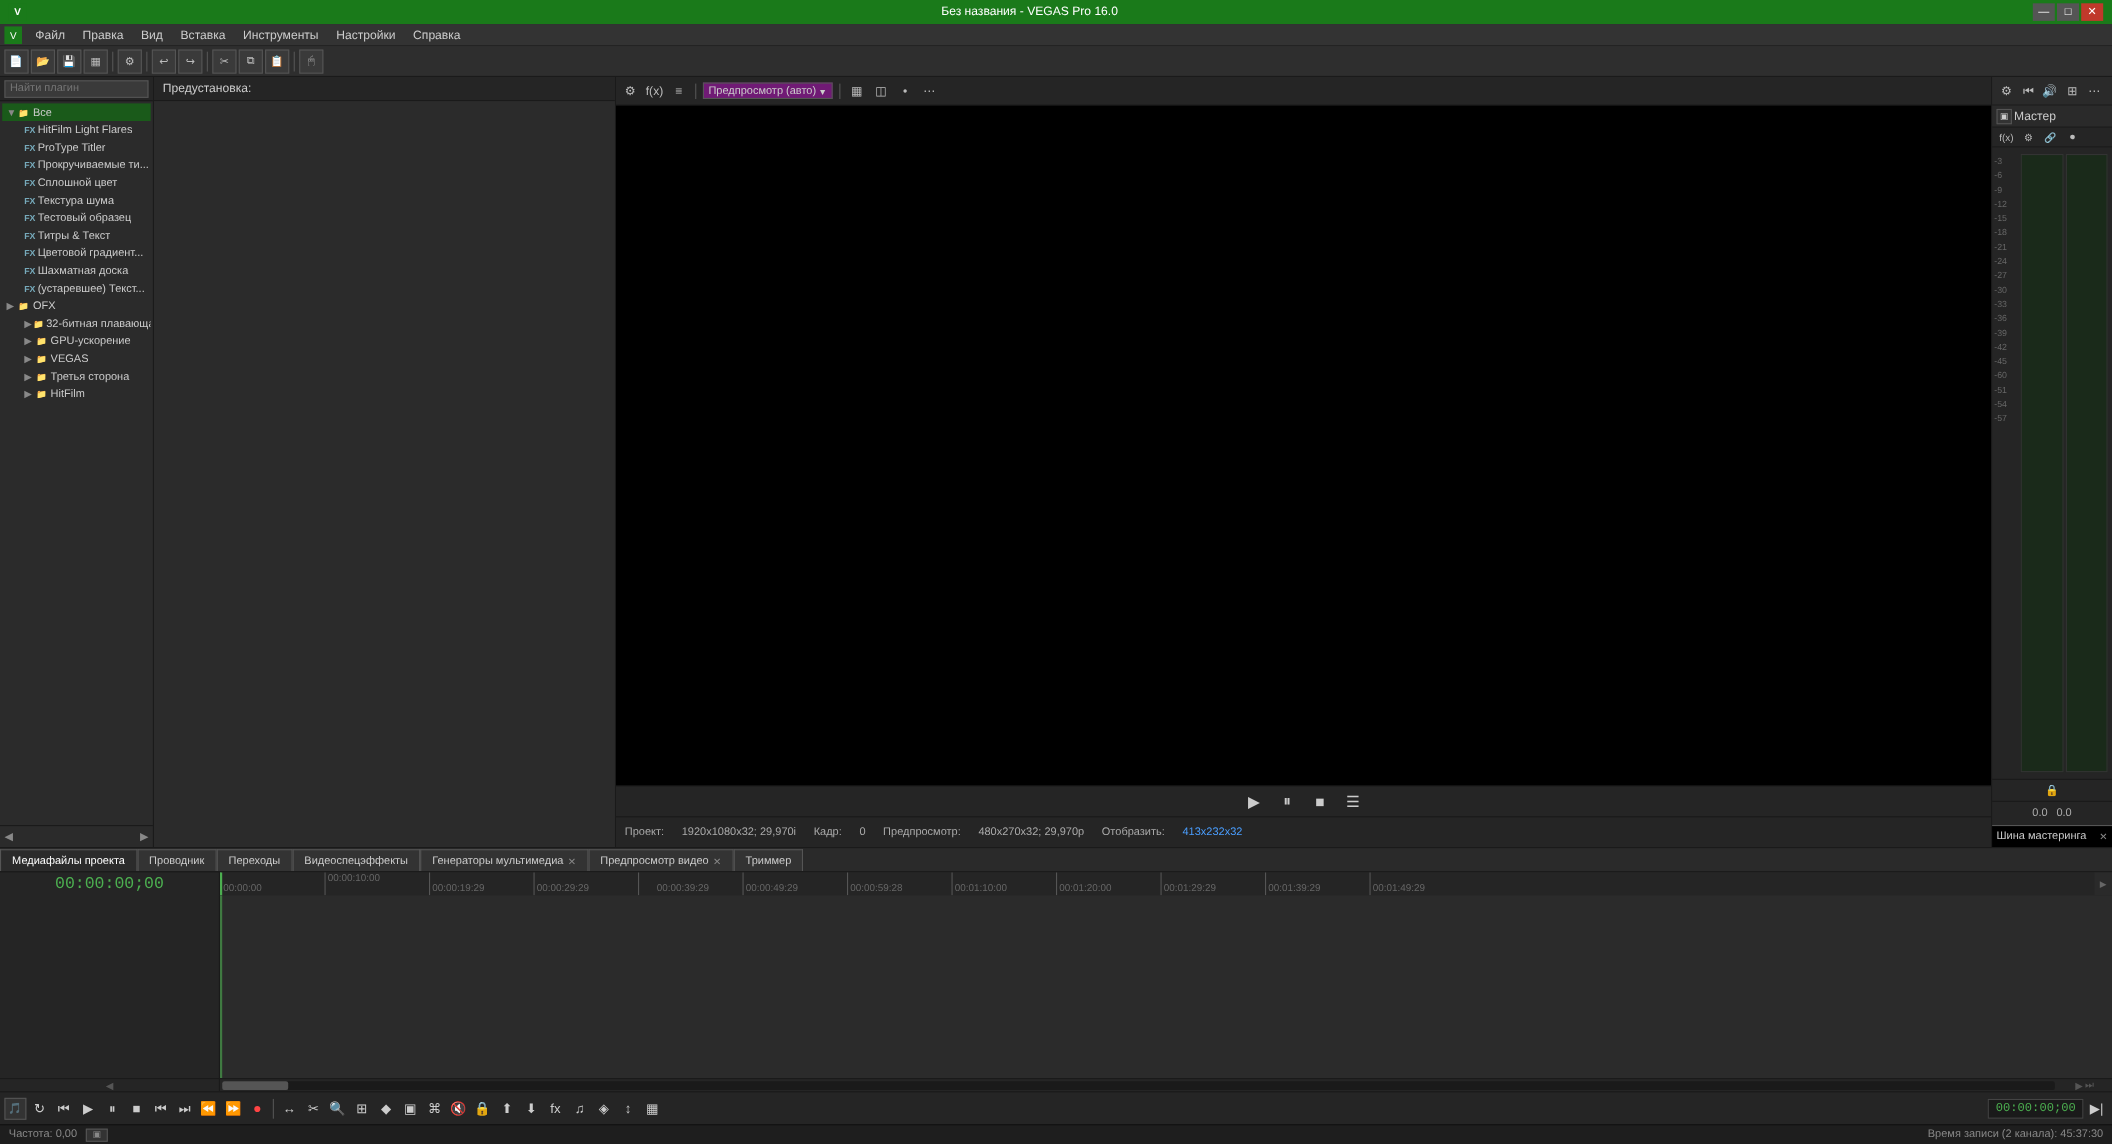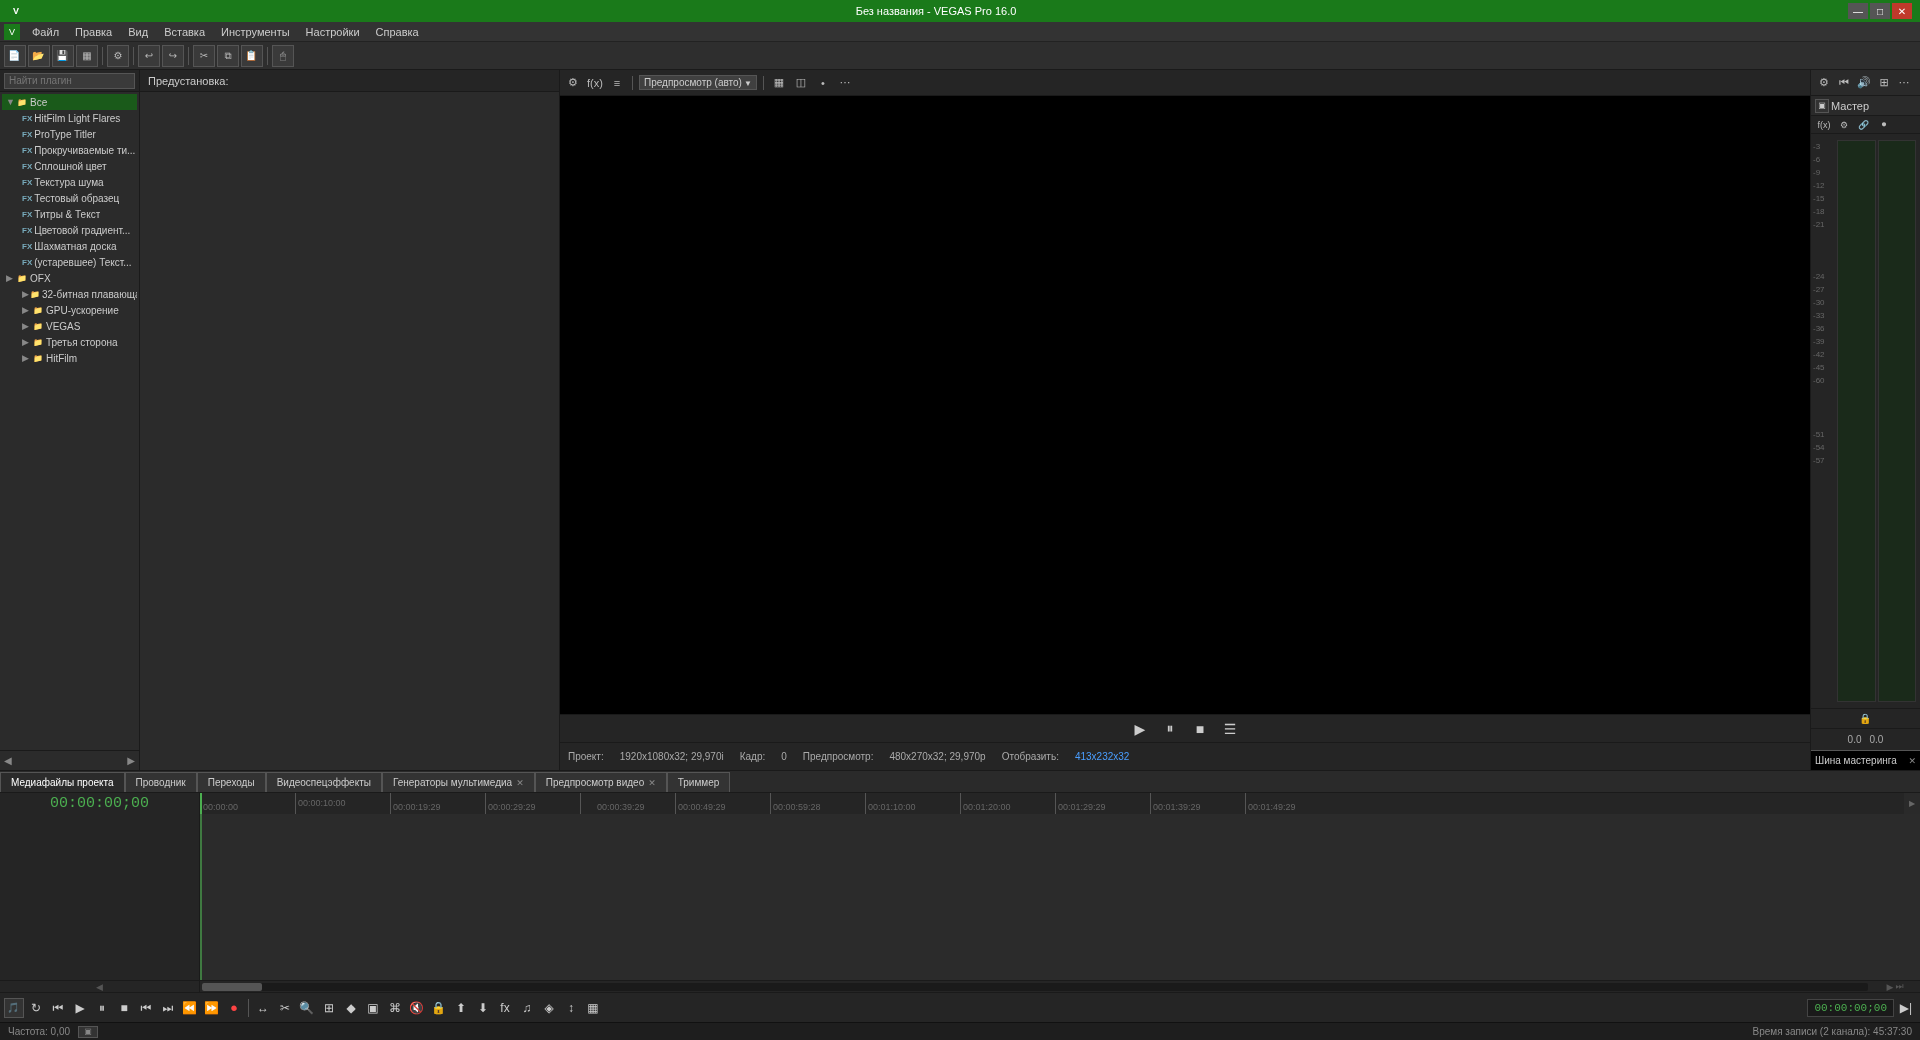--- a/index.html
+++ b/index.html
@@ -452,21 +452,21 @@
       </div>
     </div>
 
     <div style="flex:1;display:flex;flex-direction:column;">
 
       <div id="video-toolbar">
         <div class="icon-btn">⚙</div>
         <div class="icon-btn">f(x)</div>
         <div class="icon-btn">≡</div>
         <div class="separator-v"></div>
-        <div style="display:flex;align-items:flex-end;gap:2px;background:#404040;border:1px solid #555;padding:1px 4px;cursor:pointer;">
+        <div style="display:flex;align-items:flex-end;gap:2px;background:#701a75;border:1px solid #555;padding:1px 4px;cursor:pointer;">
           <span style="font-size:10px;">Предпросмотр (авто)</span>
           <span style="font-size:8px;">▼</span>
         </div>
         <div class="separator-v"></div>
         <div class="icon-btn">▦</div>
         <div class="icon-btn">◫</div>
         <div class="icon-btn">•</div>
         <div class="icon-btn">⋯</div>
       </div>
 
@@ -518,30 +518,30 @@
       <div style="flex:1;display:flex;padding:4px 2px;">
 
         <div style="width:22px;display:flex;flex-direction:column;font-size:8px;color:#666;padding-top:2px;">
           <div style="line-height:13px;">-3</div>
           <div style="line-height:13px;">-6</div>
           <div style="line-height:13px;">-9</div>
           <div style="line-height:13px;">-12</div>
           <div style="line-height:13px;">-15</div>
           <div style="line-height:13px;">-18</div>
           <div style="line-height:13px;">-21</div>
-          <div style="line-height:13px;margin-top:39px;">-24</div>
+          <div style="line-height:13px;">-24</div>
           <div style="line-height:13px;">-27</div>
           <div style="line-height:13px;">-30</div>
           <div style="line-height:13px;">-33</div>
           <div style="line-height:13px;">-36</div>
           <div style="line-height:13px;">-39</div>
           <div style="line-height:13px;">-42</div>
           <div style="line-height:13px;">-45</div>
           <div style="line-height:13px;">-60</div>
-          <div style="line-height:13px;margin-top:41px;">-51</div>
+          <div style="line-height:13px;">-51</div>
           <div style="line-height:13px;">-54</div>
           <div style="line-height:13px;">-57</div>
         </div>
 
         <div style="flex:1;display:flex;gap:2px;padding:2px;">
           <div style="flex:1;background:#1a2a1a;border:1px solid #333;"></div>
           <div style="flex:1;background:#1a2a1a;border:1px solid #333;"></div>
         </div>
       </div>
 
@@ -595,21 +595,21 @@
       <div style="width:200px;min-width:200px;display:flex;align-items:center;justify-content:center;border-right:1px solid #1a1a1a;">
         <span style="font-size:15px;color:#4CAF50;font-family:'Courier New',monospace;">00:00:00;00</span>
       </div>
 
       <div style="flex:1;overflow:hidden;position:relative;background:#252525;">
 
         <div style="display:flex;height:100%;align-items:flex-end;position:absolute;left:0;top:0;width:100%;">
           <div style="position:absolute;left:0px;height:100%;border-left:1px solid #555;display:flex;align-items:flex-end;padding-bottom:2px;padding-left:2px;">
             <span style="font-size:9px;color:#666;">00:00:00</span>
           </div>
-          <div style="position:absolute;left:95px;height:100%;border-left:1px solid #555;display:flex;align-items:center;padding-bottom:2px;padding-left:2px;">
+          <div style="position:absolute;left:95px;height:100%;border-left:1px solid #555;display:flex;align-items:flex-start;padding-bottom:2px;padding-left:2px;">
             <span style="font-size:9px;color:#666;">00:00:10:00</span>
           </div>
           <div style="position:absolute;left:190px;height:100%;border-left:1px solid #555;display:flex;align-items:flex-end;padding-bottom:2px;padding-left:2px;">
             <span style="font-size:9px;color:#666;">00:00:19:29</span>
           </div>
           <div style="position:absolute;left:285px;height:100%;border-left:1px solid #555;display:flex;align-items:flex-end;padding-bottom:2px;padding-left:2px;">
             <span style="font-size:9px;color:#666;">00:00:29:29</span>
           </div>
           <div style="position:absolute;left:380px;height:100%;border-left:1px solid #555;display:flex;align-items:flex-end;padding-bottom:2px;padding-left:16px;">
             <span style="font-size:9px;color:#666;">00:00:39:29</span>

